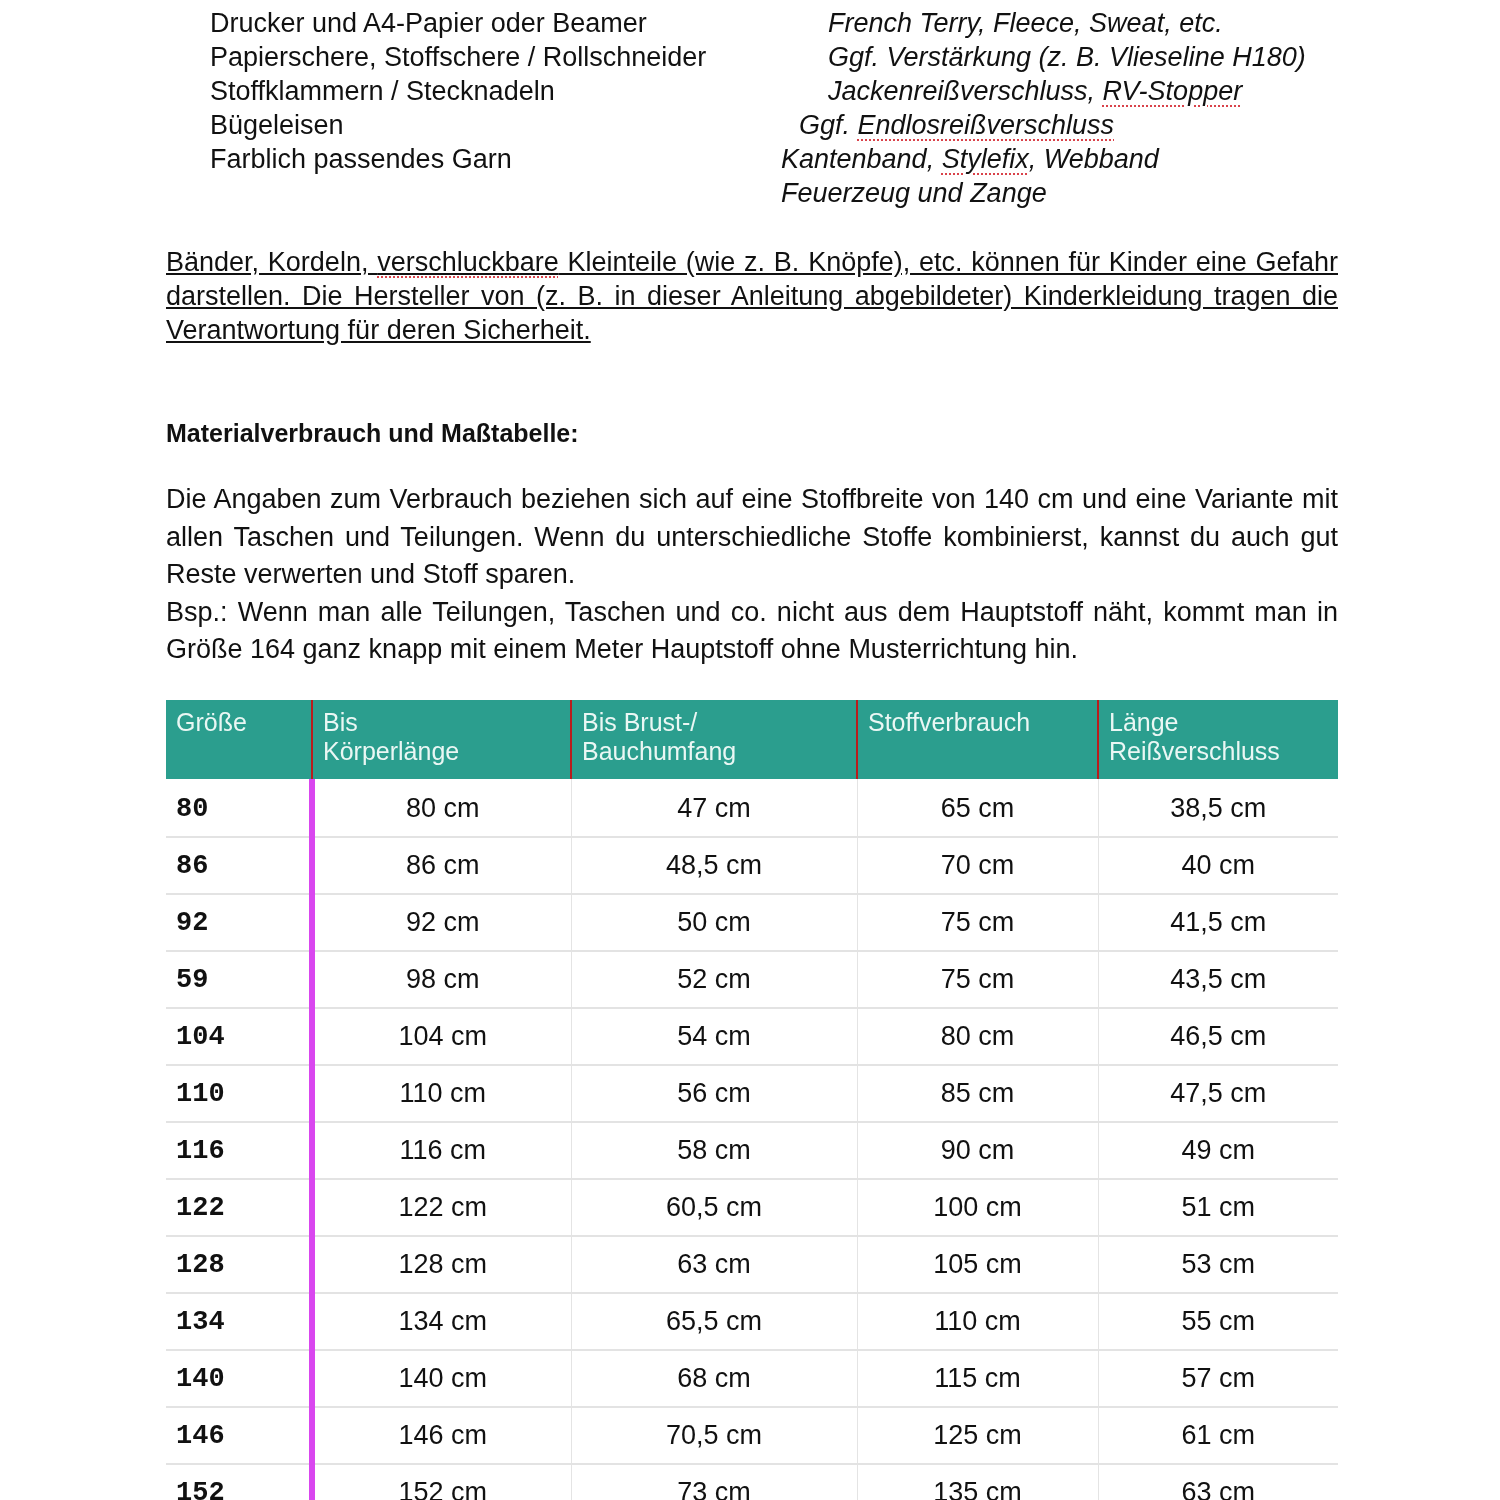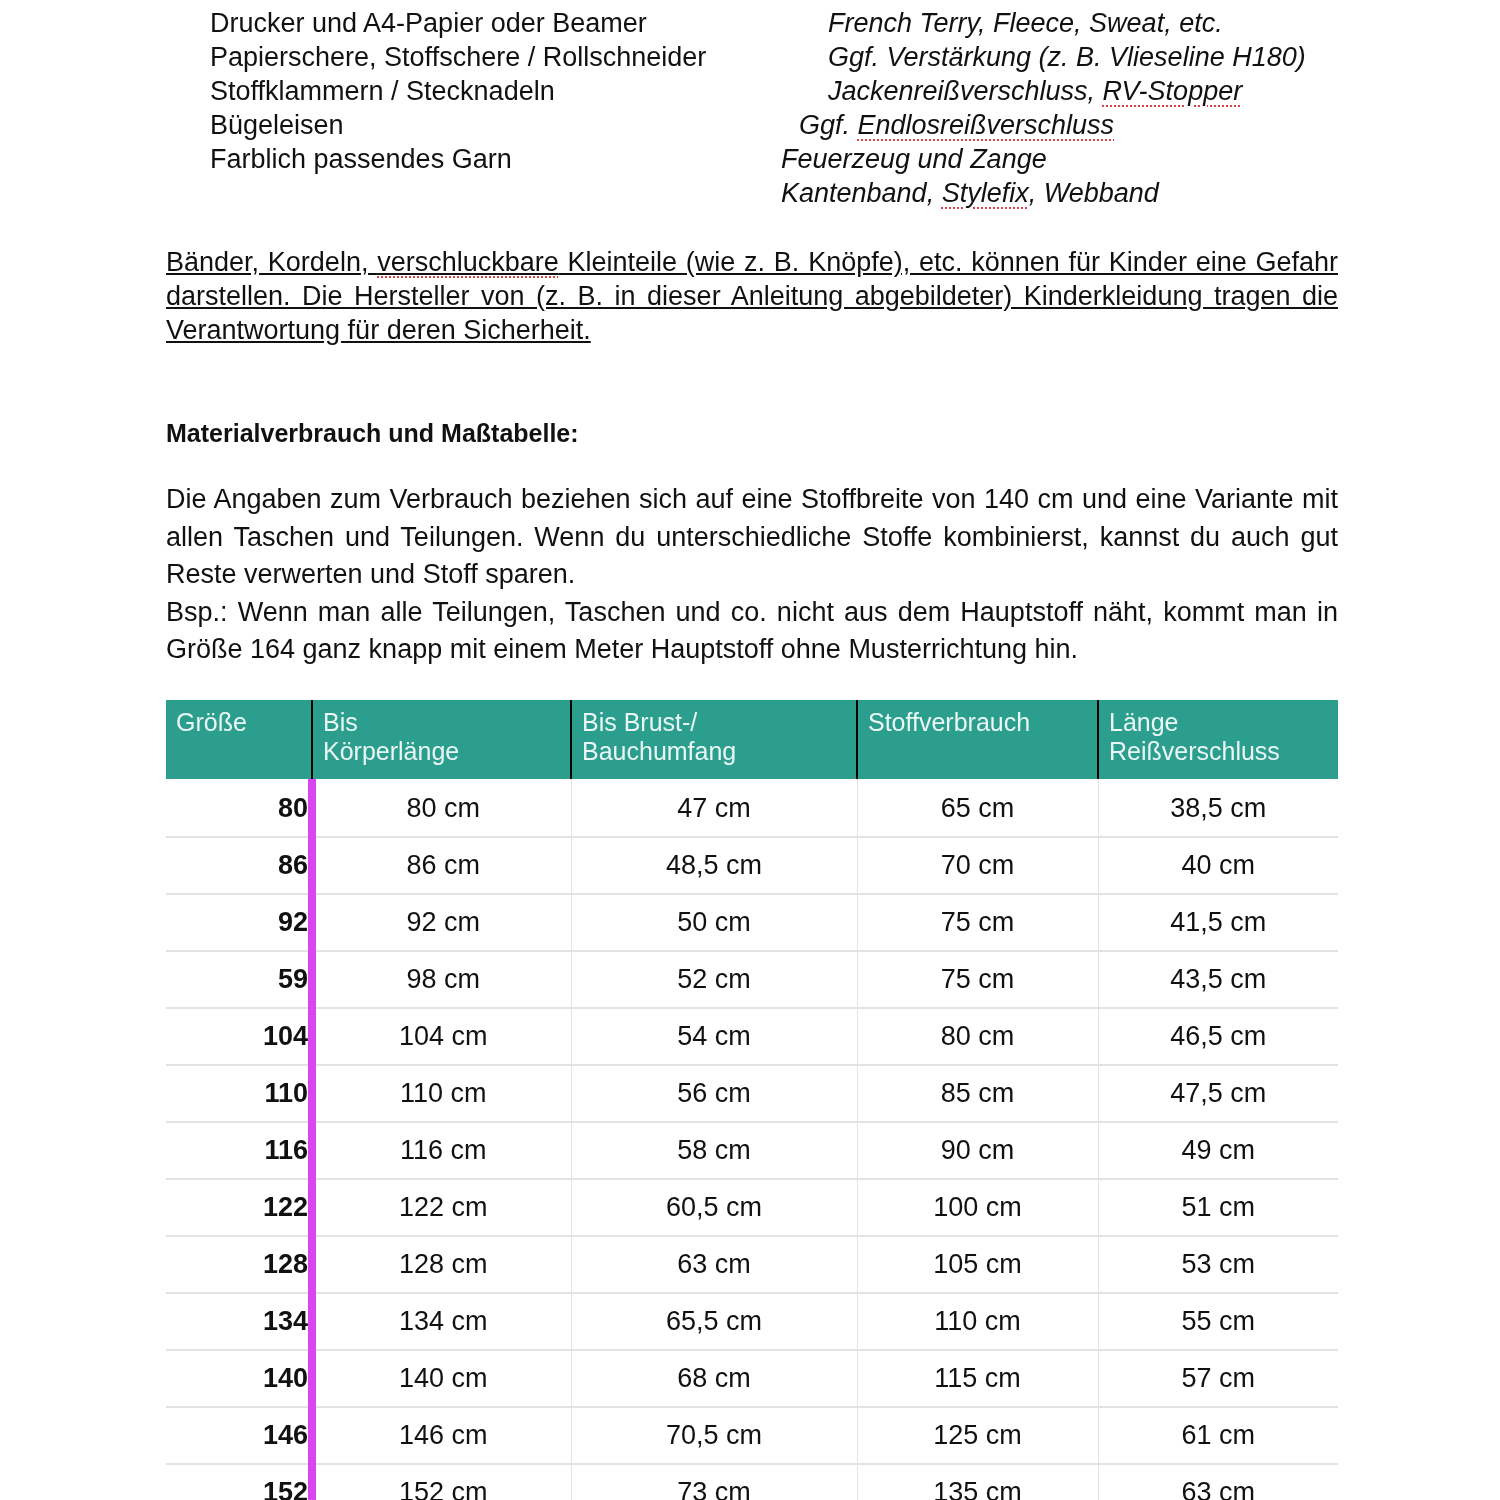--- a/index.html
+++ b/index.html
@@ -80,38 +80,39 @@
     table.size-table th {
       background: #2b9e8e;
       color: #eaf7f4;
       font-weight: normal;
       text-align: left;
       vertical-align: top;
       font-size: 25px;
       line-height: 29px;
       padding: 8px 10px 10px 10px;
       height: 61px;
-      border-left: 2px solid #000000;
+      border-left: 2px solid #b91c1c;
     }
     table.size-table th:first-child { border-left: none; }
     table.size-table td {
       font-size: 27px;
       height: 55px;
       padding: 0;
       text-align: center;
       border-bottom: 2px solid #e3e3e3;
       border-left: 1px solid #e4e4e4;
       vertical-align: middle;
     }
     table.size-table td:first-child {
-      text-align: right;
+      text-align: left;
       font-weight: bold;
       padding-left: 10px;
       border-left: none;
-      border-right: 8px solid #d946ef;
+      border-right: 6px solid #d946ef;
+      font-family: Liberation Mono, monospace;
     }
     table.size-table tr.first-row td { padding-top: 2px; }
   </style>
 </head>
 <body>
 
 <div class="page">
 
   <div class="materials">
     <div class="mat-col left">
@@ -119,22 +120,22 @@
       <span class="mat-line">Papierschere, Stoffschere / Rollschneider</span>
       <span class="mat-line">Stoffklammern / Stecknadeln</span>
       <span class="mat-line">Bügeleisen</span>
       <span class="mat-line">Farblich passendes Garn</span>
     </div>
     <div class="mat-col right">
       <span class="mat-line">French Terry, Fleece, Sweat, etc.</span>
       <span class="mat-line">Ggf. Verstärkung (z. B. Vlieseline H180)</span>
       <span class="mat-line"><span>Jackenreißverschluss, </span><span class="spell">RV-Stopper</span></span>
       <span class="mat-line" style="margin-left:15px"><span>Ggf. </span><span class="spell">Endlosreißverschluss</span></span>
+      <span class="mat-line" style="margin-left:-3px"><span>Kantenband, </span><span class="spell">Stylefix</span><span>, Webband</span></span>
       <span class="mat-line" style="margin-left:-3px">Feuerzeug und Zange</span>
-      <span class="mat-line" style="margin-left:-3px"><span>Kantenband, </span><span class="spell">Stylefix</span><span>, Webband</span></span>
     </div>
   </div>
 
   <div class="warning"><span>Bänder, Kordeln, </span><span class="spell">verschluckbare</span><span> Kleinteile (wie z. B. Knöpfe), etc. können für Kinder eine Gefahr darstellen. Die Hersteller von (z. B. in dieser Anleitung abgebildeter) Kinderkleidung tragen die Verantwortung für deren Sicherheit.</span></div>
 
   <div class="section-title">Materialverbrauch und Maßtabelle:</div>
 
   <div class="intro">
     <p>Die Angaben zum Verbrauch beziehen sich auf eine Stoffbreite von 140 cm und eine Variante mit allen Taschen und Teilungen. Wenn du unterschiedliche Stoffe kombinierst, kannst du auch gut Reste verwerten und Stoff sparen.</p>
     <p>Bsp.: Wenn man alle Teilungen, Taschen und co. nicht aus dem Hauptstoff näht, kommt man in Größe 164 ganz knapp mit einem Meter Hauptstoff ohne Musterrichtung hin.</p>

